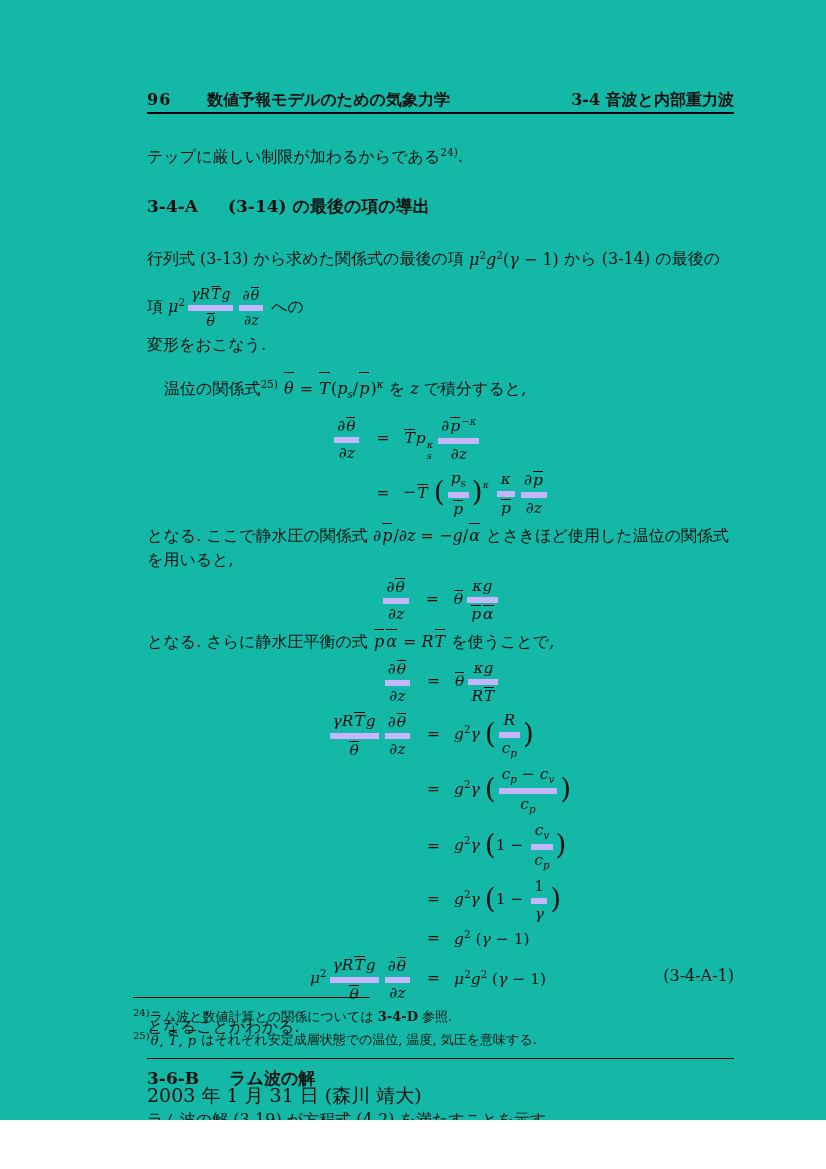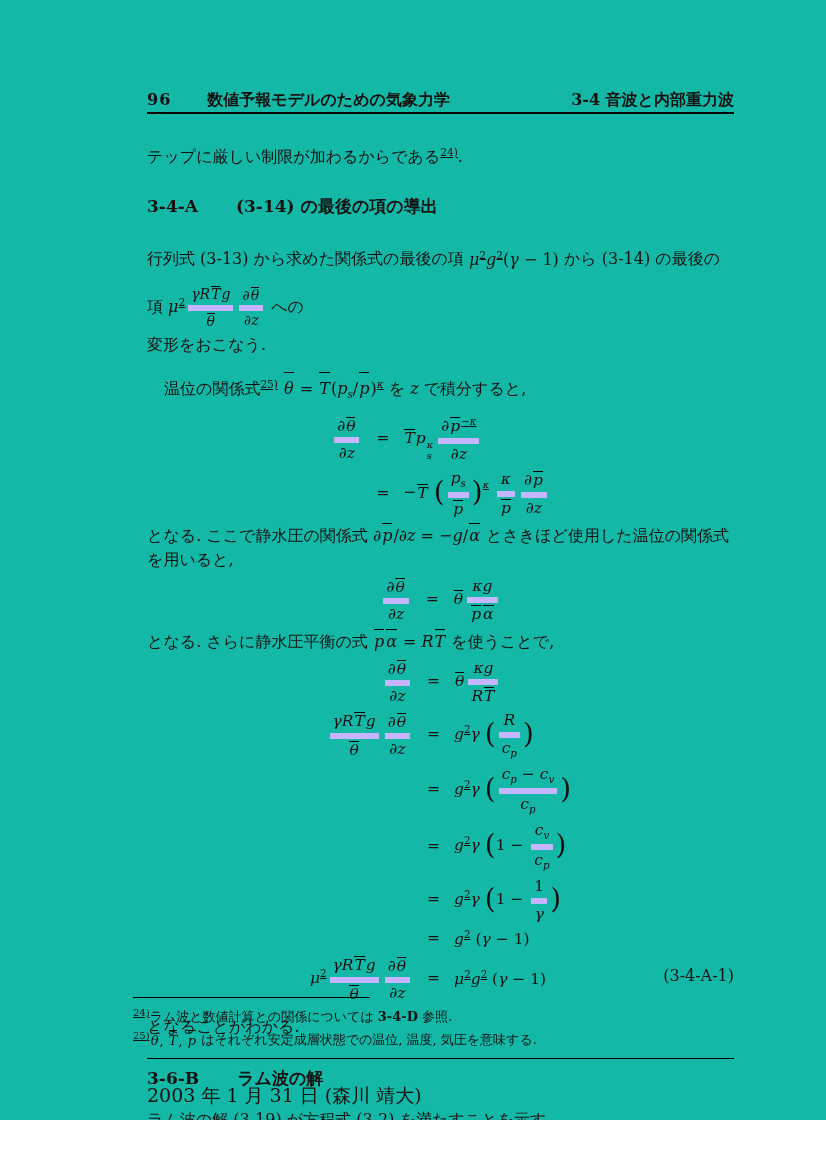--- a/index.html
+++ b/index.html
@@ -22,32 +22,32 @@
   .hdr .chap{margin-left:auto;}
   .hdr-rule{position:absolute;left:147px;top:112px;width:587px;border-top:2px solid #000;}
   
   .main{
     position:absolute;left:147px;top:138px;width:587px;
     font-size:16px;line-height:29px;
   }
   p{margin:0;}
   .line{display:block;}
   .sec{font-size:17px;font-weight:bold;margin:24px 0 16px;line-height:22px;}
-  .sec .stitle{margin-left:38px;}
+  .sec .stitle{margin-left:30px;}
   .sec-b{margin-top:26px;}
   .p-deriv{margin-top:0;}
   .p-deriv .tall{line-height:42px;}
   .p-ontai{margin-top:10px;line-height:31px;margin-left:17px;}
   .p-mid{line-height:24px;margin-top:2px;}
   .p-owari{margin-top:6px;}
   .p-lamb{margin-top:16px;}
   
   .m, .eq, .eqno{font-family:"DejaVu Serif","Liberation Serif",serif;}
   .m i, .eq i{font-style:italic;}
-  sup{font-size:66%;text-decoration:underline;}
+  sup{font-size:66%;}
   sub{font-size:66%;}
   .hp{vertical-align:0.95em;font-size:62%;}
   .ov{display:inline-block;position:relative;padding:1px 1px 0 1px;}
   .ov::after{content:"";position:absolute;left:1px;right:1px;top:0;height:1px;background:#000;}
   .f{display:inline-block;vertical-align:middle;text-align:center;margin:0 3px;line-height:1.12;}
   .f .n{display:block;border-bottom:6px solid #c4b5fd;padding:1px 3px 2px;}
   .f .d{display:block;padding:2px 3px 0;}
   .fi{font-size:14px;}
   .ss{display:inline-flex;flex-direction:column;align-items:flex-start;vertical-align:-0.45em;font-size:64%;line-height:1.15;margin:0 2px 0 1px;}
   .ss span{display:block;}
@@ -174,21 +174,21 @@
         </tr>
       </tbody>
         </table>
       <span class="eqno">(3-4-A-1)</span>
     </div>
 
     <p class="p-owari">となることがわかる.</p>
 
     <h2 class="sec sec-b"><span>3-6-B</span><span class="stitle">ラム波の解</span></h2>
 
-    <p class="p-lamb">ラム波の解 (3-19) が方程式 (3-2) を満たすことを示す.</p>
+    <p class="p-lamb">ラム波の解 (3-19) が方程式 (4-2) を満たすことを示す.</p>
 
   </div>
 
   <div class="fnblock">
     <div class="fnrule"></div>
     <div class="fn"><sup>24)</sup><span>ラム波と数値計算との関係については <b>3-4-D</b> 参照.</span></div>
     <div class="fn"><sup>25)</sup><span><span class="m"><span class="ov"><i>θ</i></span>, <span class="ov"><i>T</i></span>, <span class="ov"><i>p</i></span></span> はそれぞれ安定成層状態での温位, 温度, 気圧を意味する.</span></div>
   </div>
 
   <div class="ftr">

